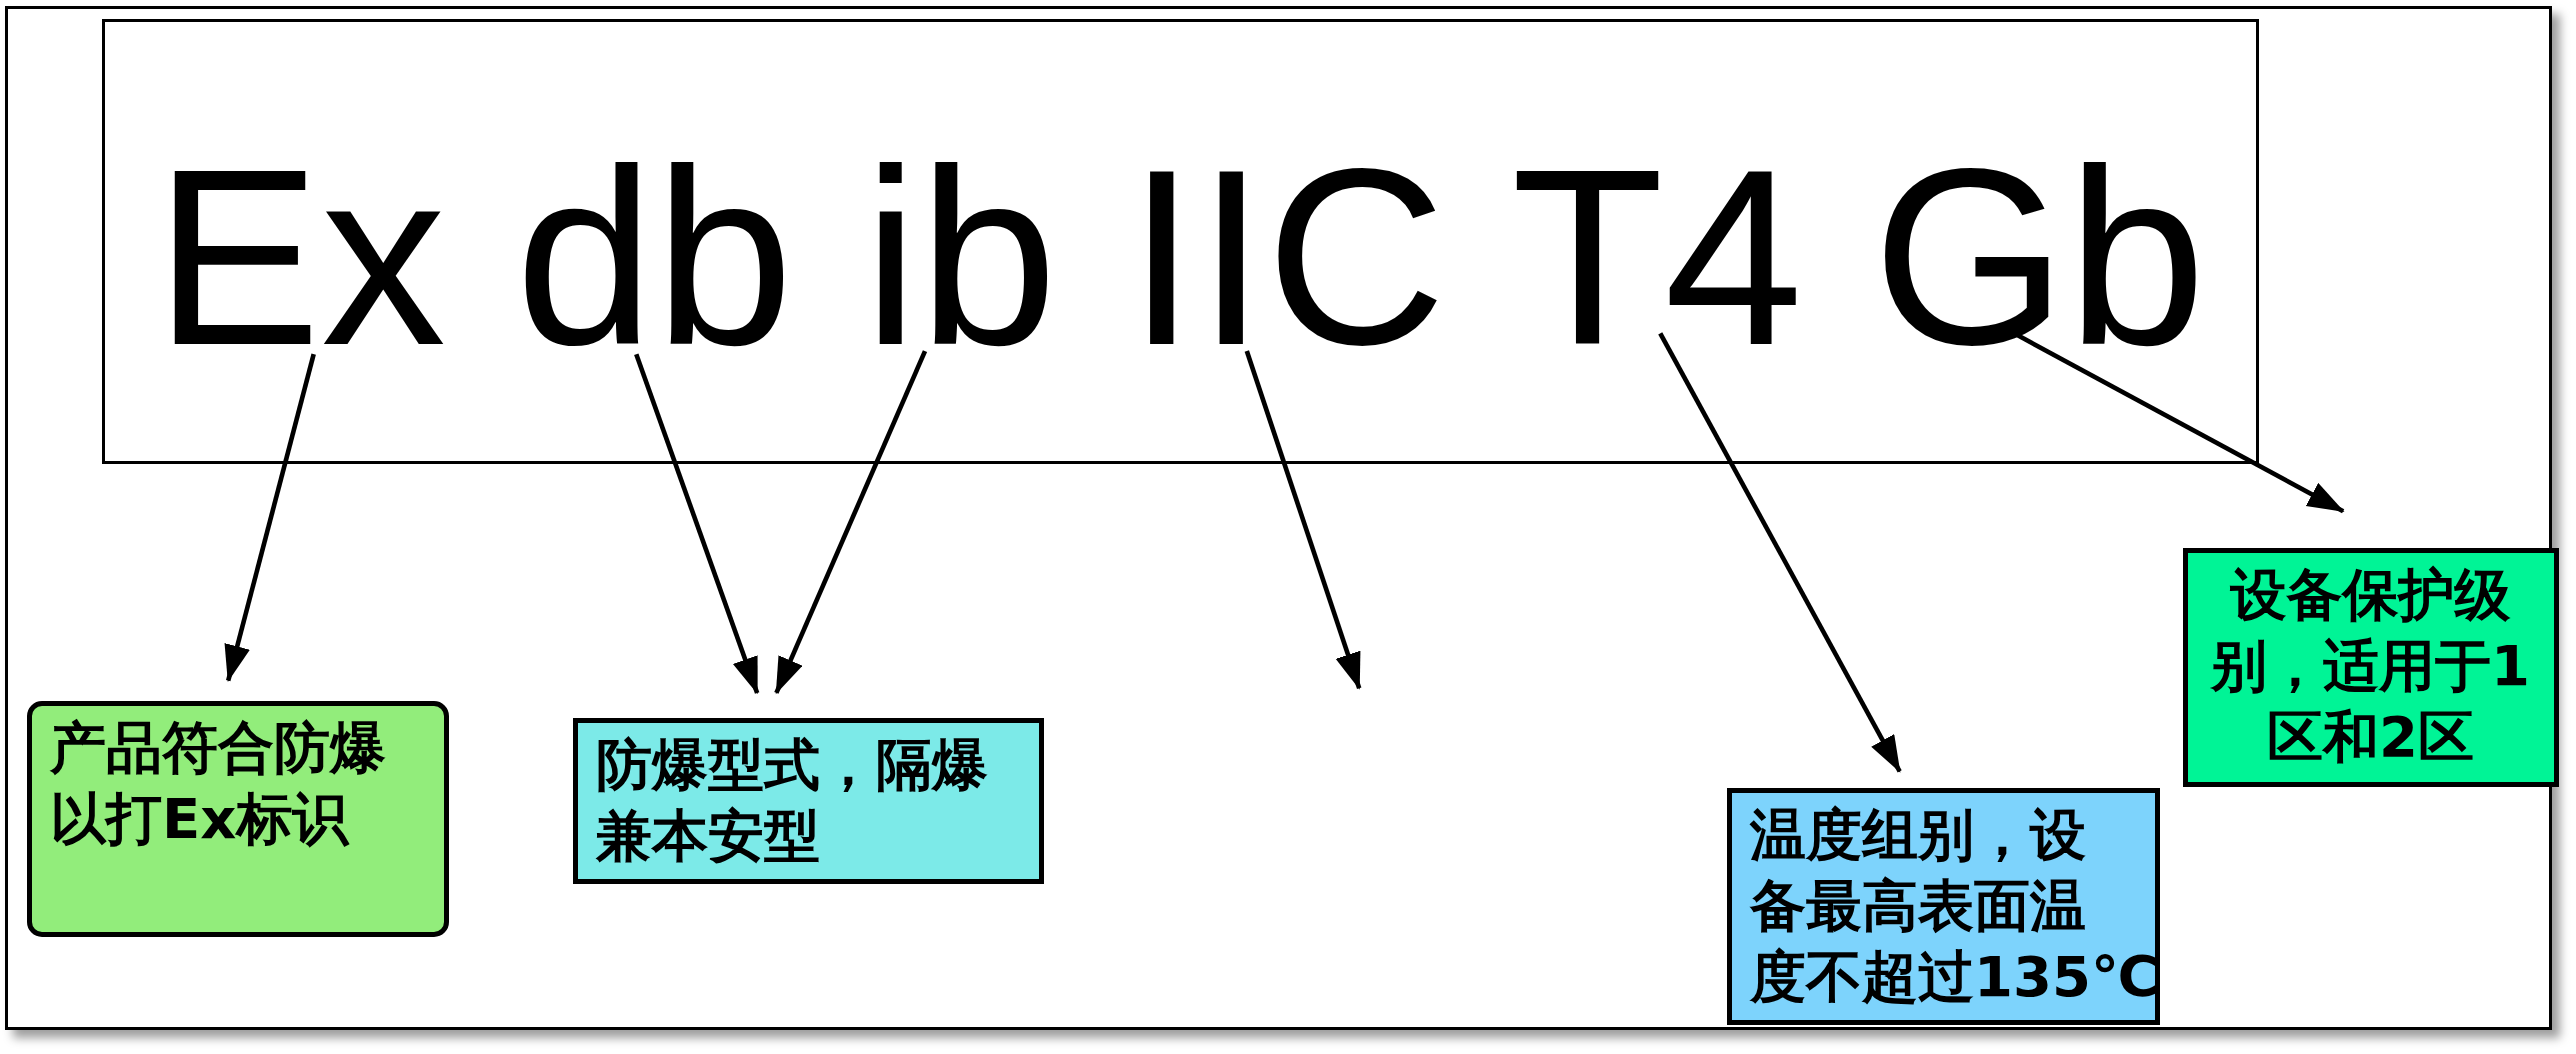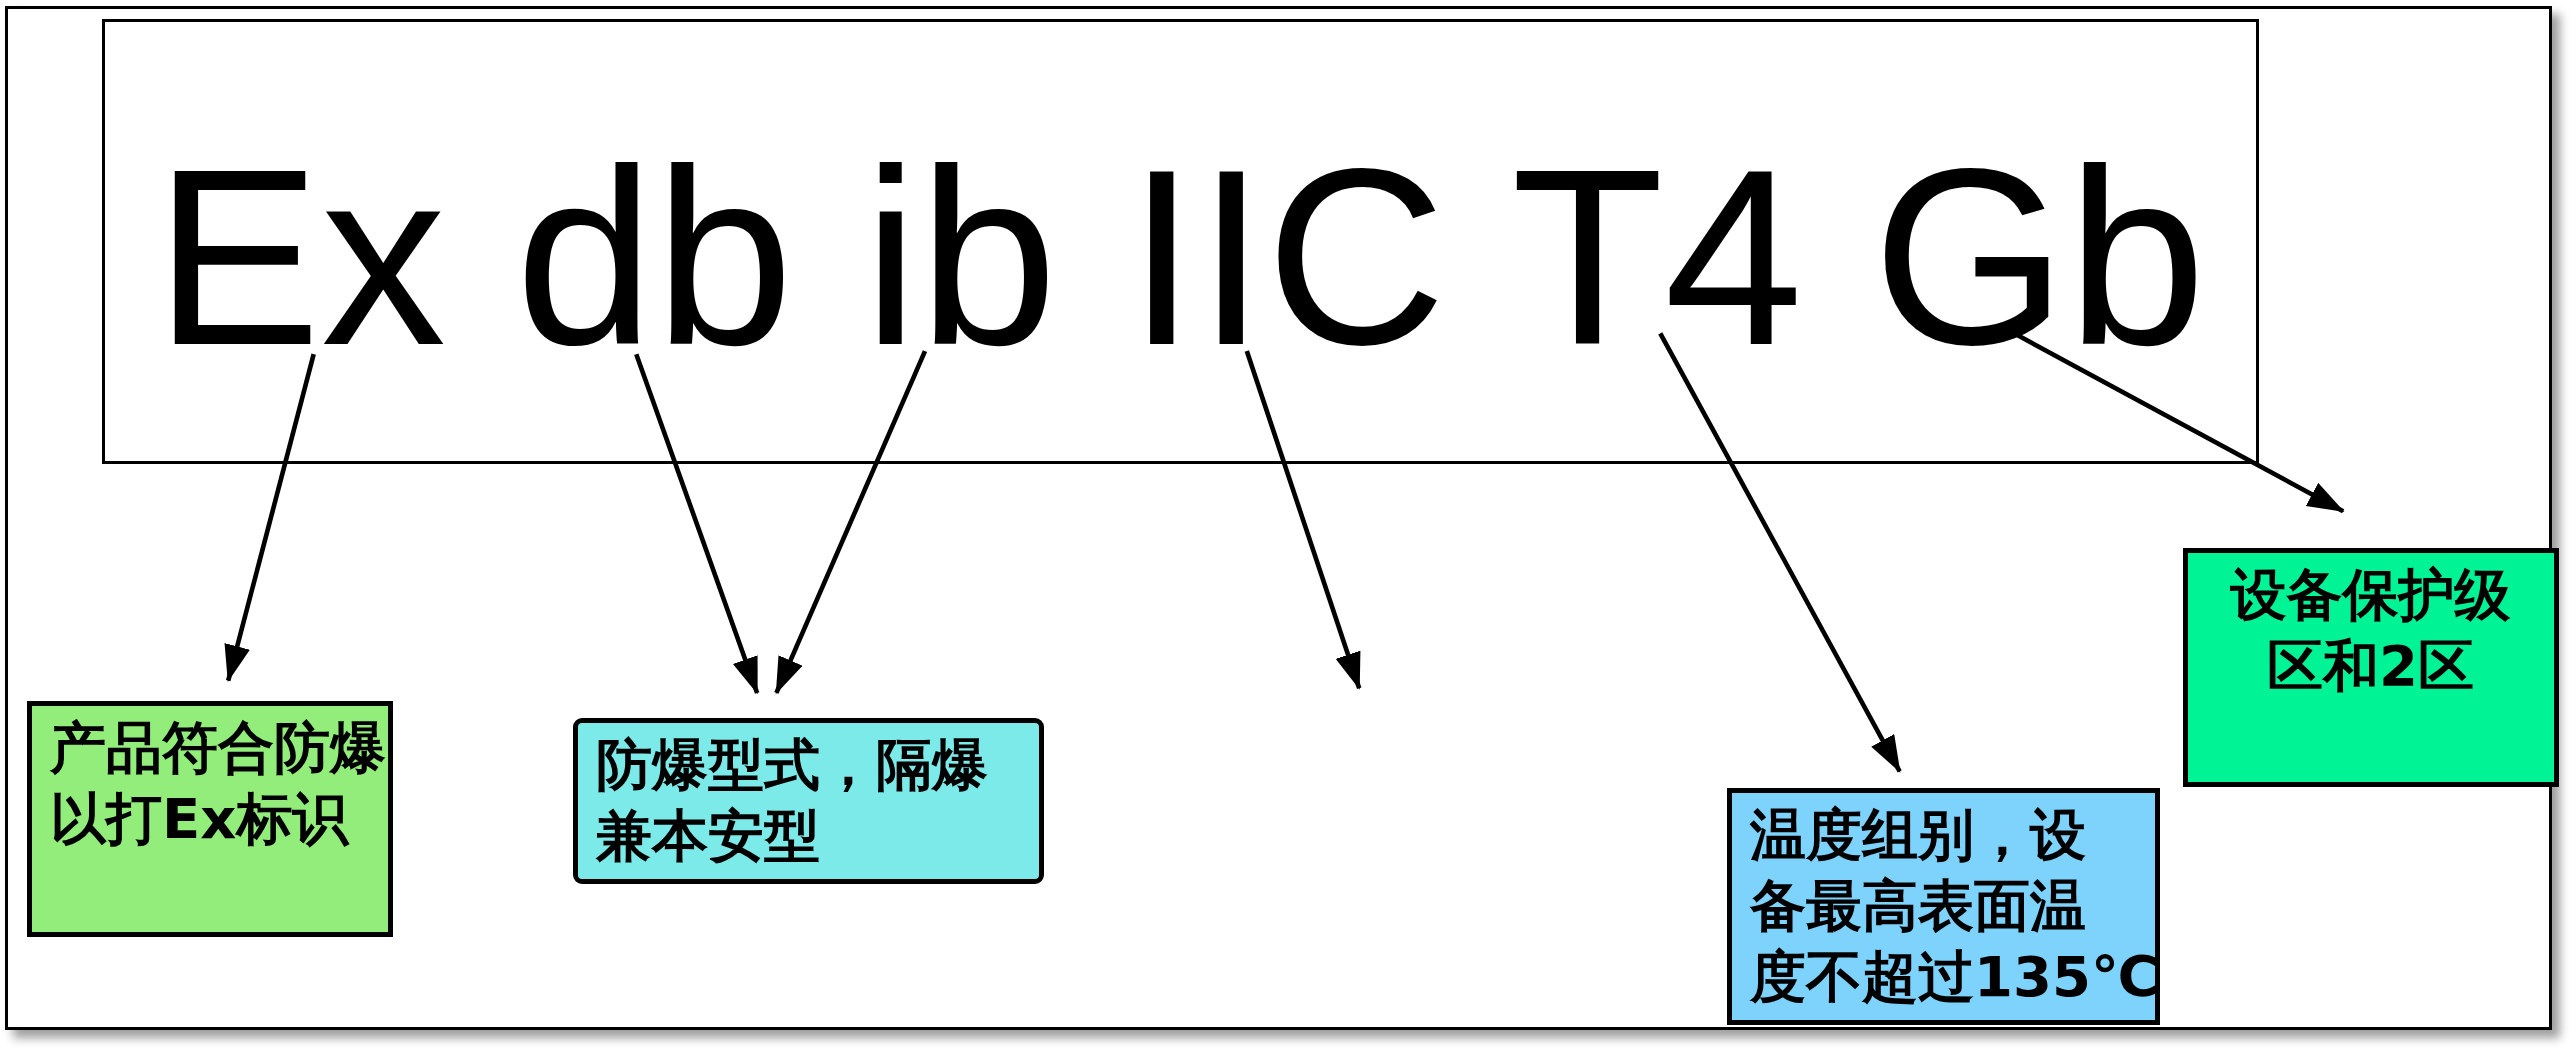--- a/index.html
+++ b/index.html
@@ -63,55 +63,56 @@
     box-sizing: border-box;
     padding: 6.2px 18.5px;
     font-weight: 700;
     overflow: hidden;
   }
   .note-line {
     font-size: 56px;
     line-height: 71px;
     white-space: nowrap;
   }
-  .note-1 { left: 19px;   top: 692px;  width: 366px; height: 236px; }
+  .note-1 { left: 19px;   top: 692px;  width: 422px; height: 236px; border-radius: 15px; }
   .note-2 { left: 565px;  top: 709px;  width: 471px; height: 166px; }
   .note-3 { left: 1227px; top: 695px;  width: 322px; height: 166px; }
   .note-4 { left: 1719px; top: 779px; width: 433px; height: 237px; }
   .note-5 { left: 2175px; top: 539px;  width: 376px; height: 239px; }
 </style>
 </head>
 <body>
 
 <div class="canvas">
   <div class="frame">
 
     <div class="marking-box">
       <div class="marking-text">Ex db ib IIC T4 Gb</div>
     </div>
 
     <div class="note note-1" style="background: rgb(146, 237, 123);">
       <div class="note-line">产品符合防爆</div>
       <div class="note-line">以打Ex标识</div>
     </div>
 
-    <div class="note note-2" style="background: rgb(124, 234, 232); border-radius: 9px;">
+    <div class="note note-2" style="background: rgb(124, 234, 232);">
       <div class="note-line">防爆型式，隔爆</div>
       <div class="note-line">兼本安型</div>
     </div>
 
 
     <div class="note note-4" style="background: #7dd3fc;">
       <div class="note-line">温度组别，设</div>
       <div class="note-line">备最高表面温</div>
       <div class="note-line">度不超过135℃</div>
     </div>
 
     <div class="note note-5" style="background: rgb(0, 244, 150); text-align: center;">
       <div class="note-line">设备保护级</div>
+      <div class="note-line">别，适用于1</div>
       <div class="note-line">区和2区</div>
     </div>
 
   </div>
 
   <svg class="arrows" viewBox="0 0 3345 1369" xmlns="http://www.w3.org/2000/svg">
     <defs>
       <marker id="ah" markerUnits="userSpaceOnUse" markerWidth="60" markerHeight="44" refX="46" refY="17" orient="auto">
         <path d="M0,0 L48,17 L0,34 Z" fill="#000000"></path>
       </marker>

